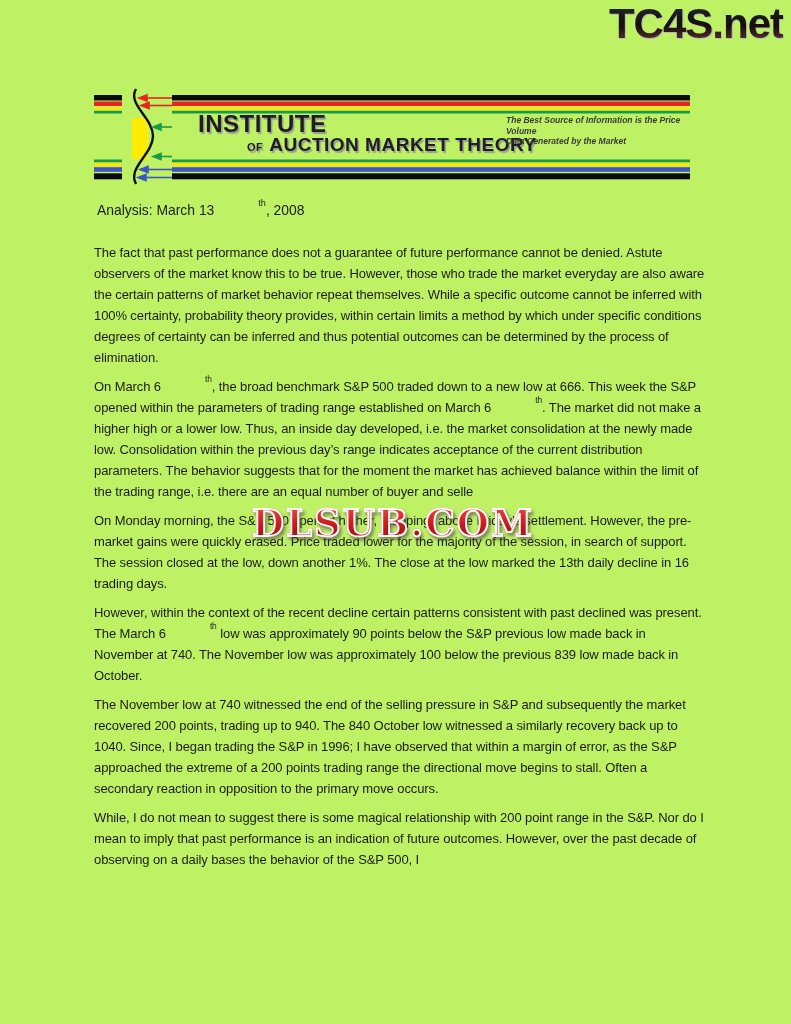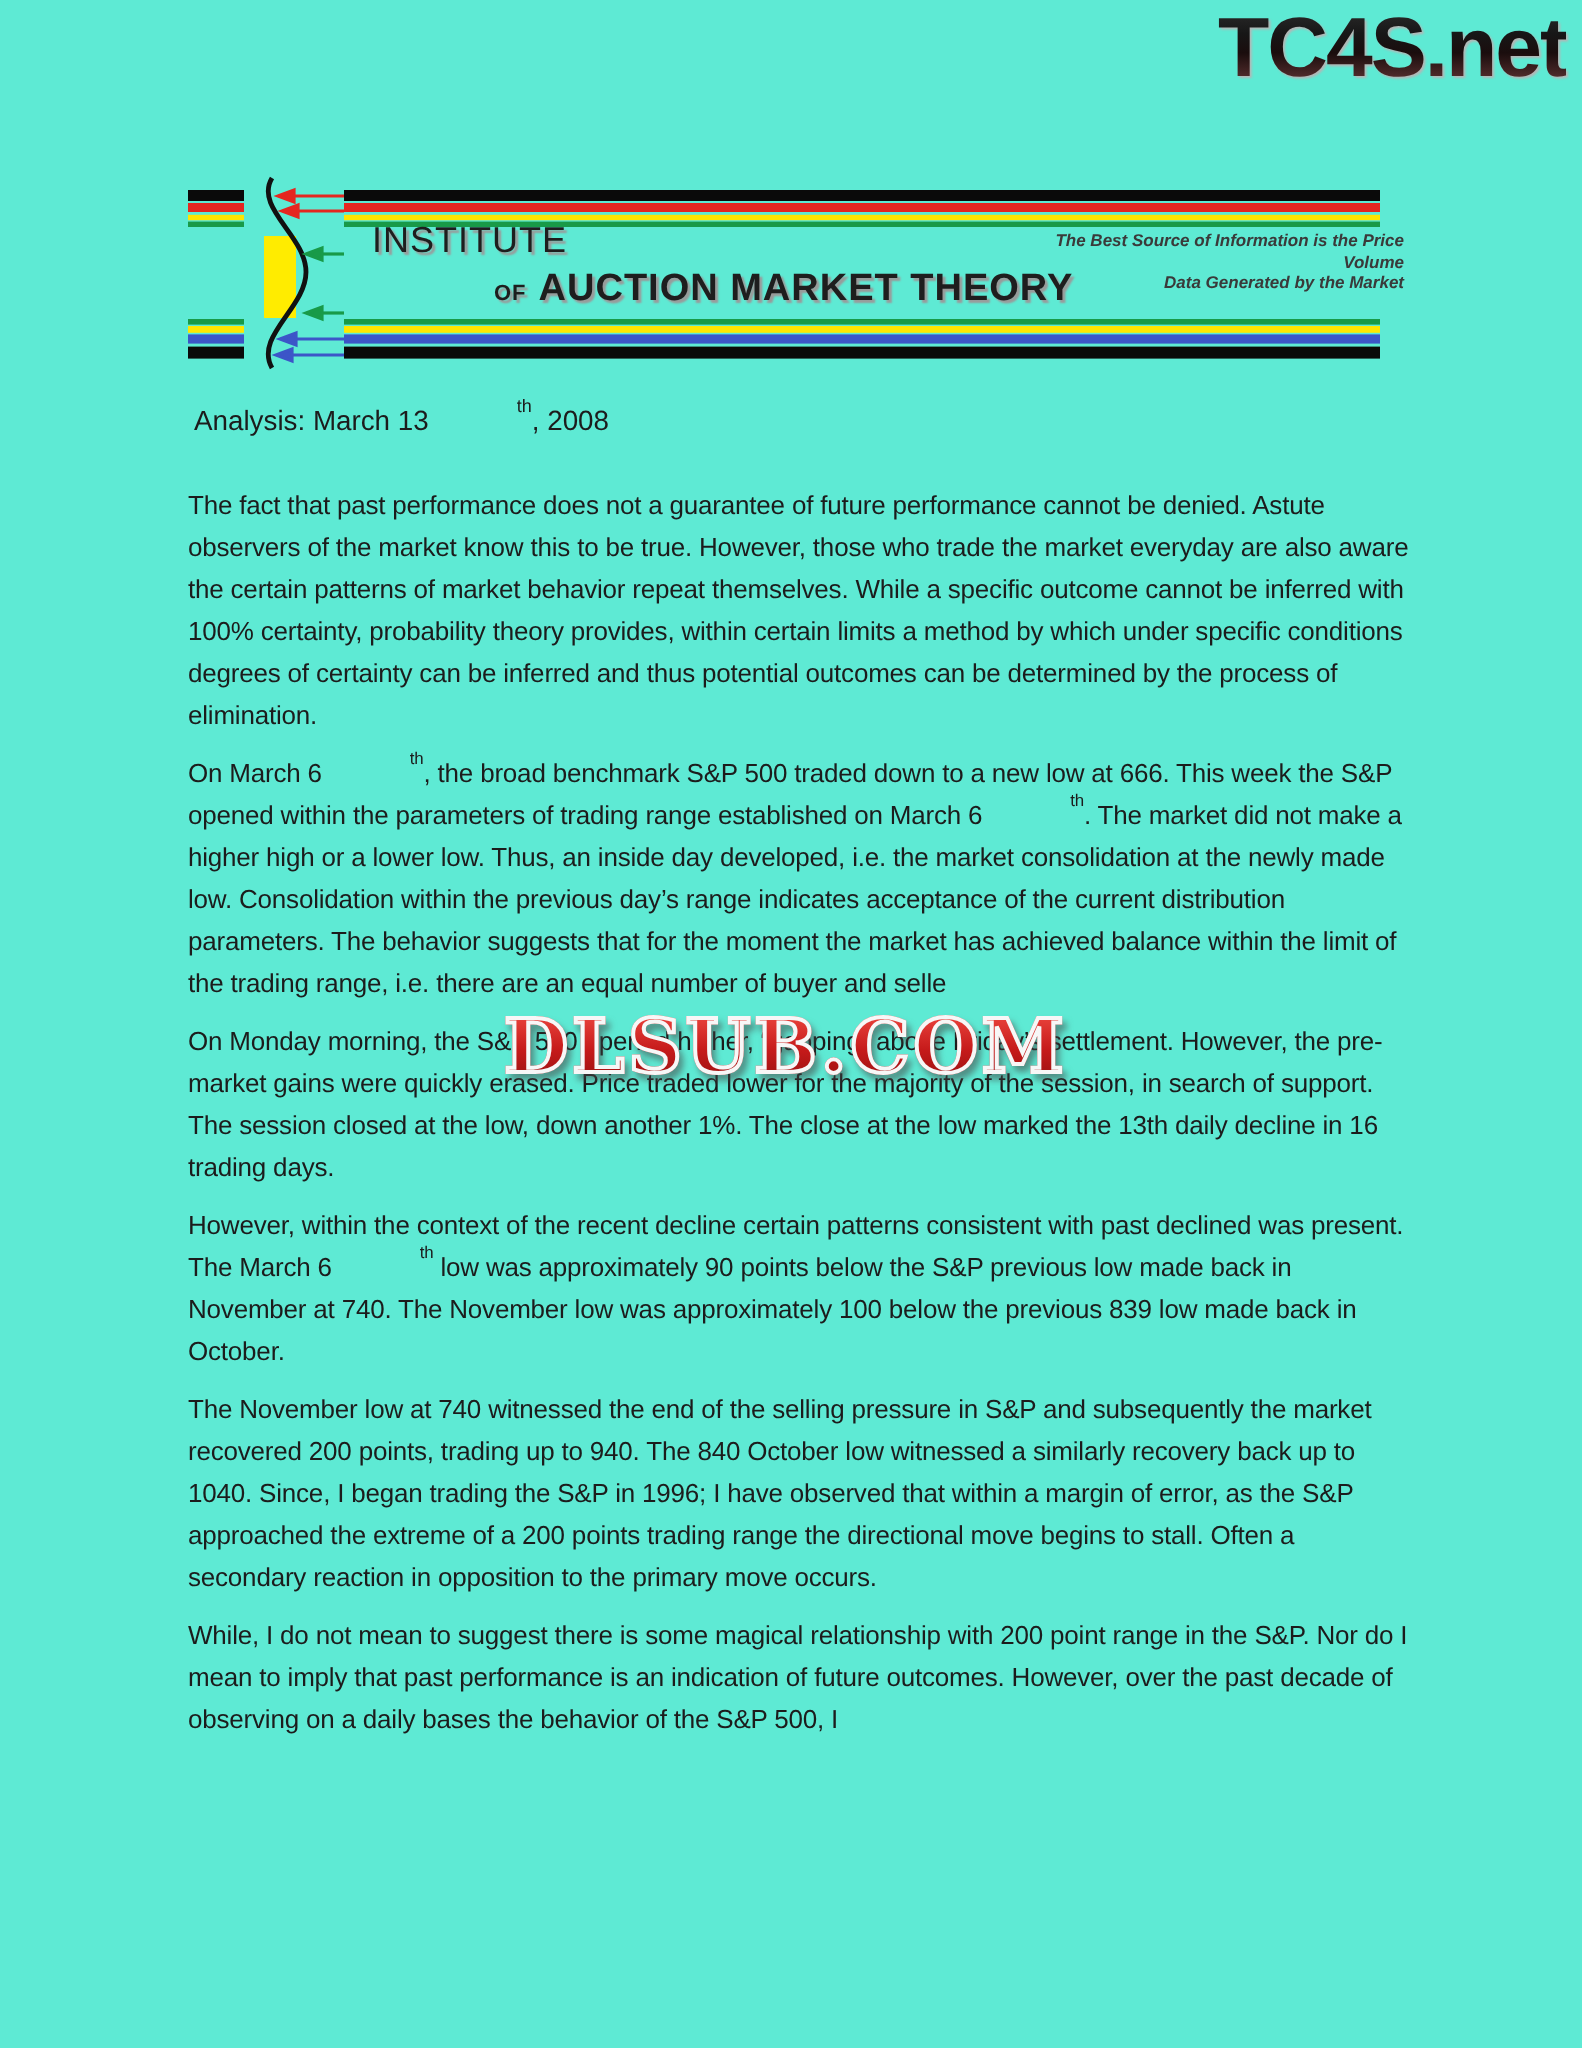--- a/index.html
+++ b/index.html
@@ -1,37 +1,37 @@
 <!DOCTYPE html>
 <html style="--stripe-black: #0a0a0a; --stripe-red: #e52620; --stripe-yellow: #ffe600; --stripe-green: #189a48; --stripe-blue: #3c55c8; --logo-yellow: #ffec00; --text-color: #1c1c1c; --watermark-red: #c51a1a; --tc4s-top: #171717; --tc4s-bottom: #6e3c3c; --tx-light: #e99b95; --tx-mid: #d4635e; --tx-dark-outline: #8c2d28;"><head>
 <meta charset="utf-8">
 <style>
   html,body{margin:0;padding:0;}
   body{width:791px;height:1024px;background:#ffffff;font-family:"Liberation Sans",sans-serif;}
-  .page{position:relative;width:791px;height:1024px;background:#5eead4;overflow:hidden;}
+  .page{position:relative;width:791px;height:1024px;background:#bef264;overflow:hidden;}
 
   
   .tc4s{
     position:absolute;top:0px;right:8px;
     font-size:42px;font-weight:bold;letter-spacing:-1px;
     background:linear-gradient(180deg,#2e2e2e 5%,var(--tc4s-top) 35%,#1a0d0d 55%,var(--tc4s-bottom) 95%);
     -webkit-background-clip:text;background-clip:text;
     color:var(--tc4s-top);-webkit-text-fill-color:transparent;
     filter:drop-shadow(1px 1px 0.5px #b5b5b5);
   }
 
   
   .masthead{position:absolute;left:94px;top:88px;width:596px;height:97px;}
   .masthead svg{position:absolute;left:0;top:0;}
-  .mast-title1{position:absolute;left:92px;top:22px;font-size:18px;font-weight:normal;
+  .mast-title1{position:absolute;left:104px;top:22px;font-size:24px;font-weight:bold;
     letter-spacing:0.5px;color:#1e1e1e;text-shadow:1.5px 1.5px 1px #9a9a9a;}
   .mast-title2{position:absolute;left:116px;top:46px;color:#1e1e1e;text-shadow:1.5px 1.5px 1px #9a9a9a;margin-left:37px;}
   .mast-title2 .of{font-size:11px;font-weight:bold;letter-spacing:0.5px;margin-right:6px;}
   .mast-title2 .main{font-size:19px;font-weight:bold;letter-spacing:0.5px;}
-  .tagline{position:absolute;left:412px;top:27px;width:196px;text-align:right;
+  .tagline{position:absolute;left:412px;top:27px;width:196px;text-align:left;
     font-size:8.5px;line-height:10.5px;font-style:italic;font-weight:bold;color:#3a3a3a;}
 
   
   .dateline{position:absolute;left:97px;top:202px;font-size:13.9px;color:var(--text-color);}
   .body-text{position:absolute;left:94px;top:242px;width:612px;
     font-size:13px;line-height:21px;letter-spacing:-0.1px;color:var(--text-color);}
   .body-text p{margin:0 0 8px 0;}
   sup{font-size:0.65em;line-height:0;position:relative;top:-0.38em;padding-left:44px;}
 
   

